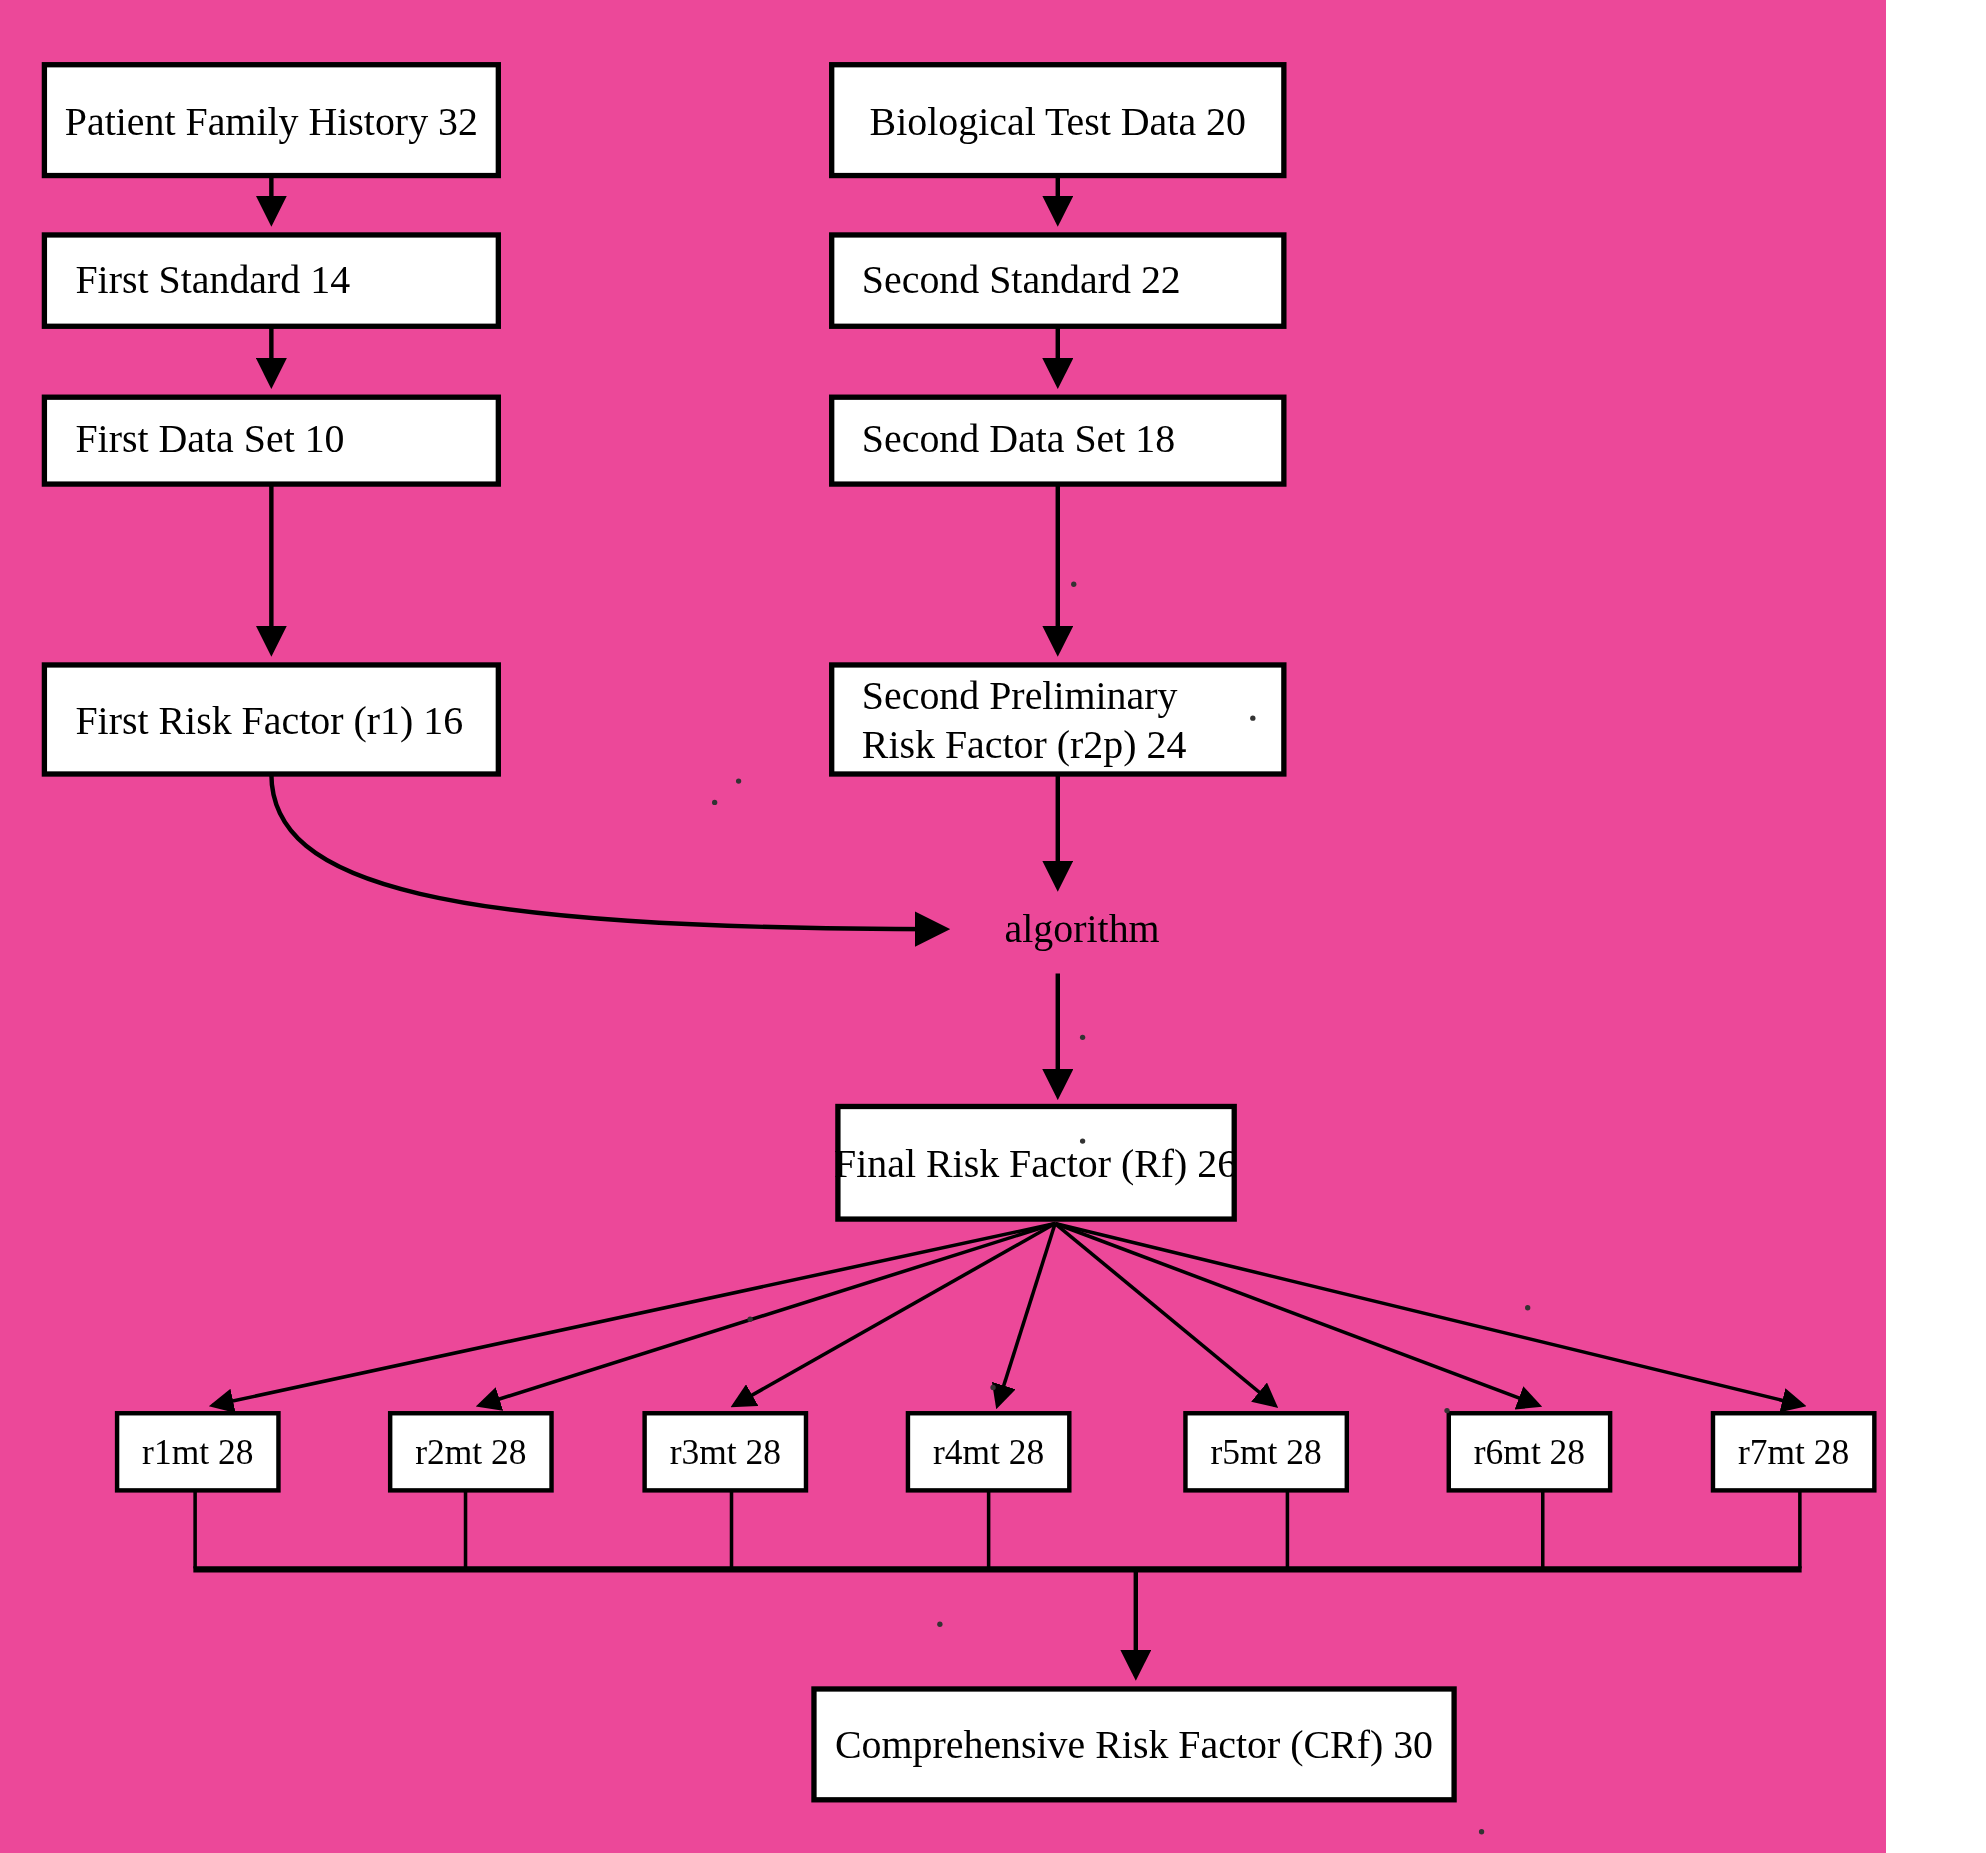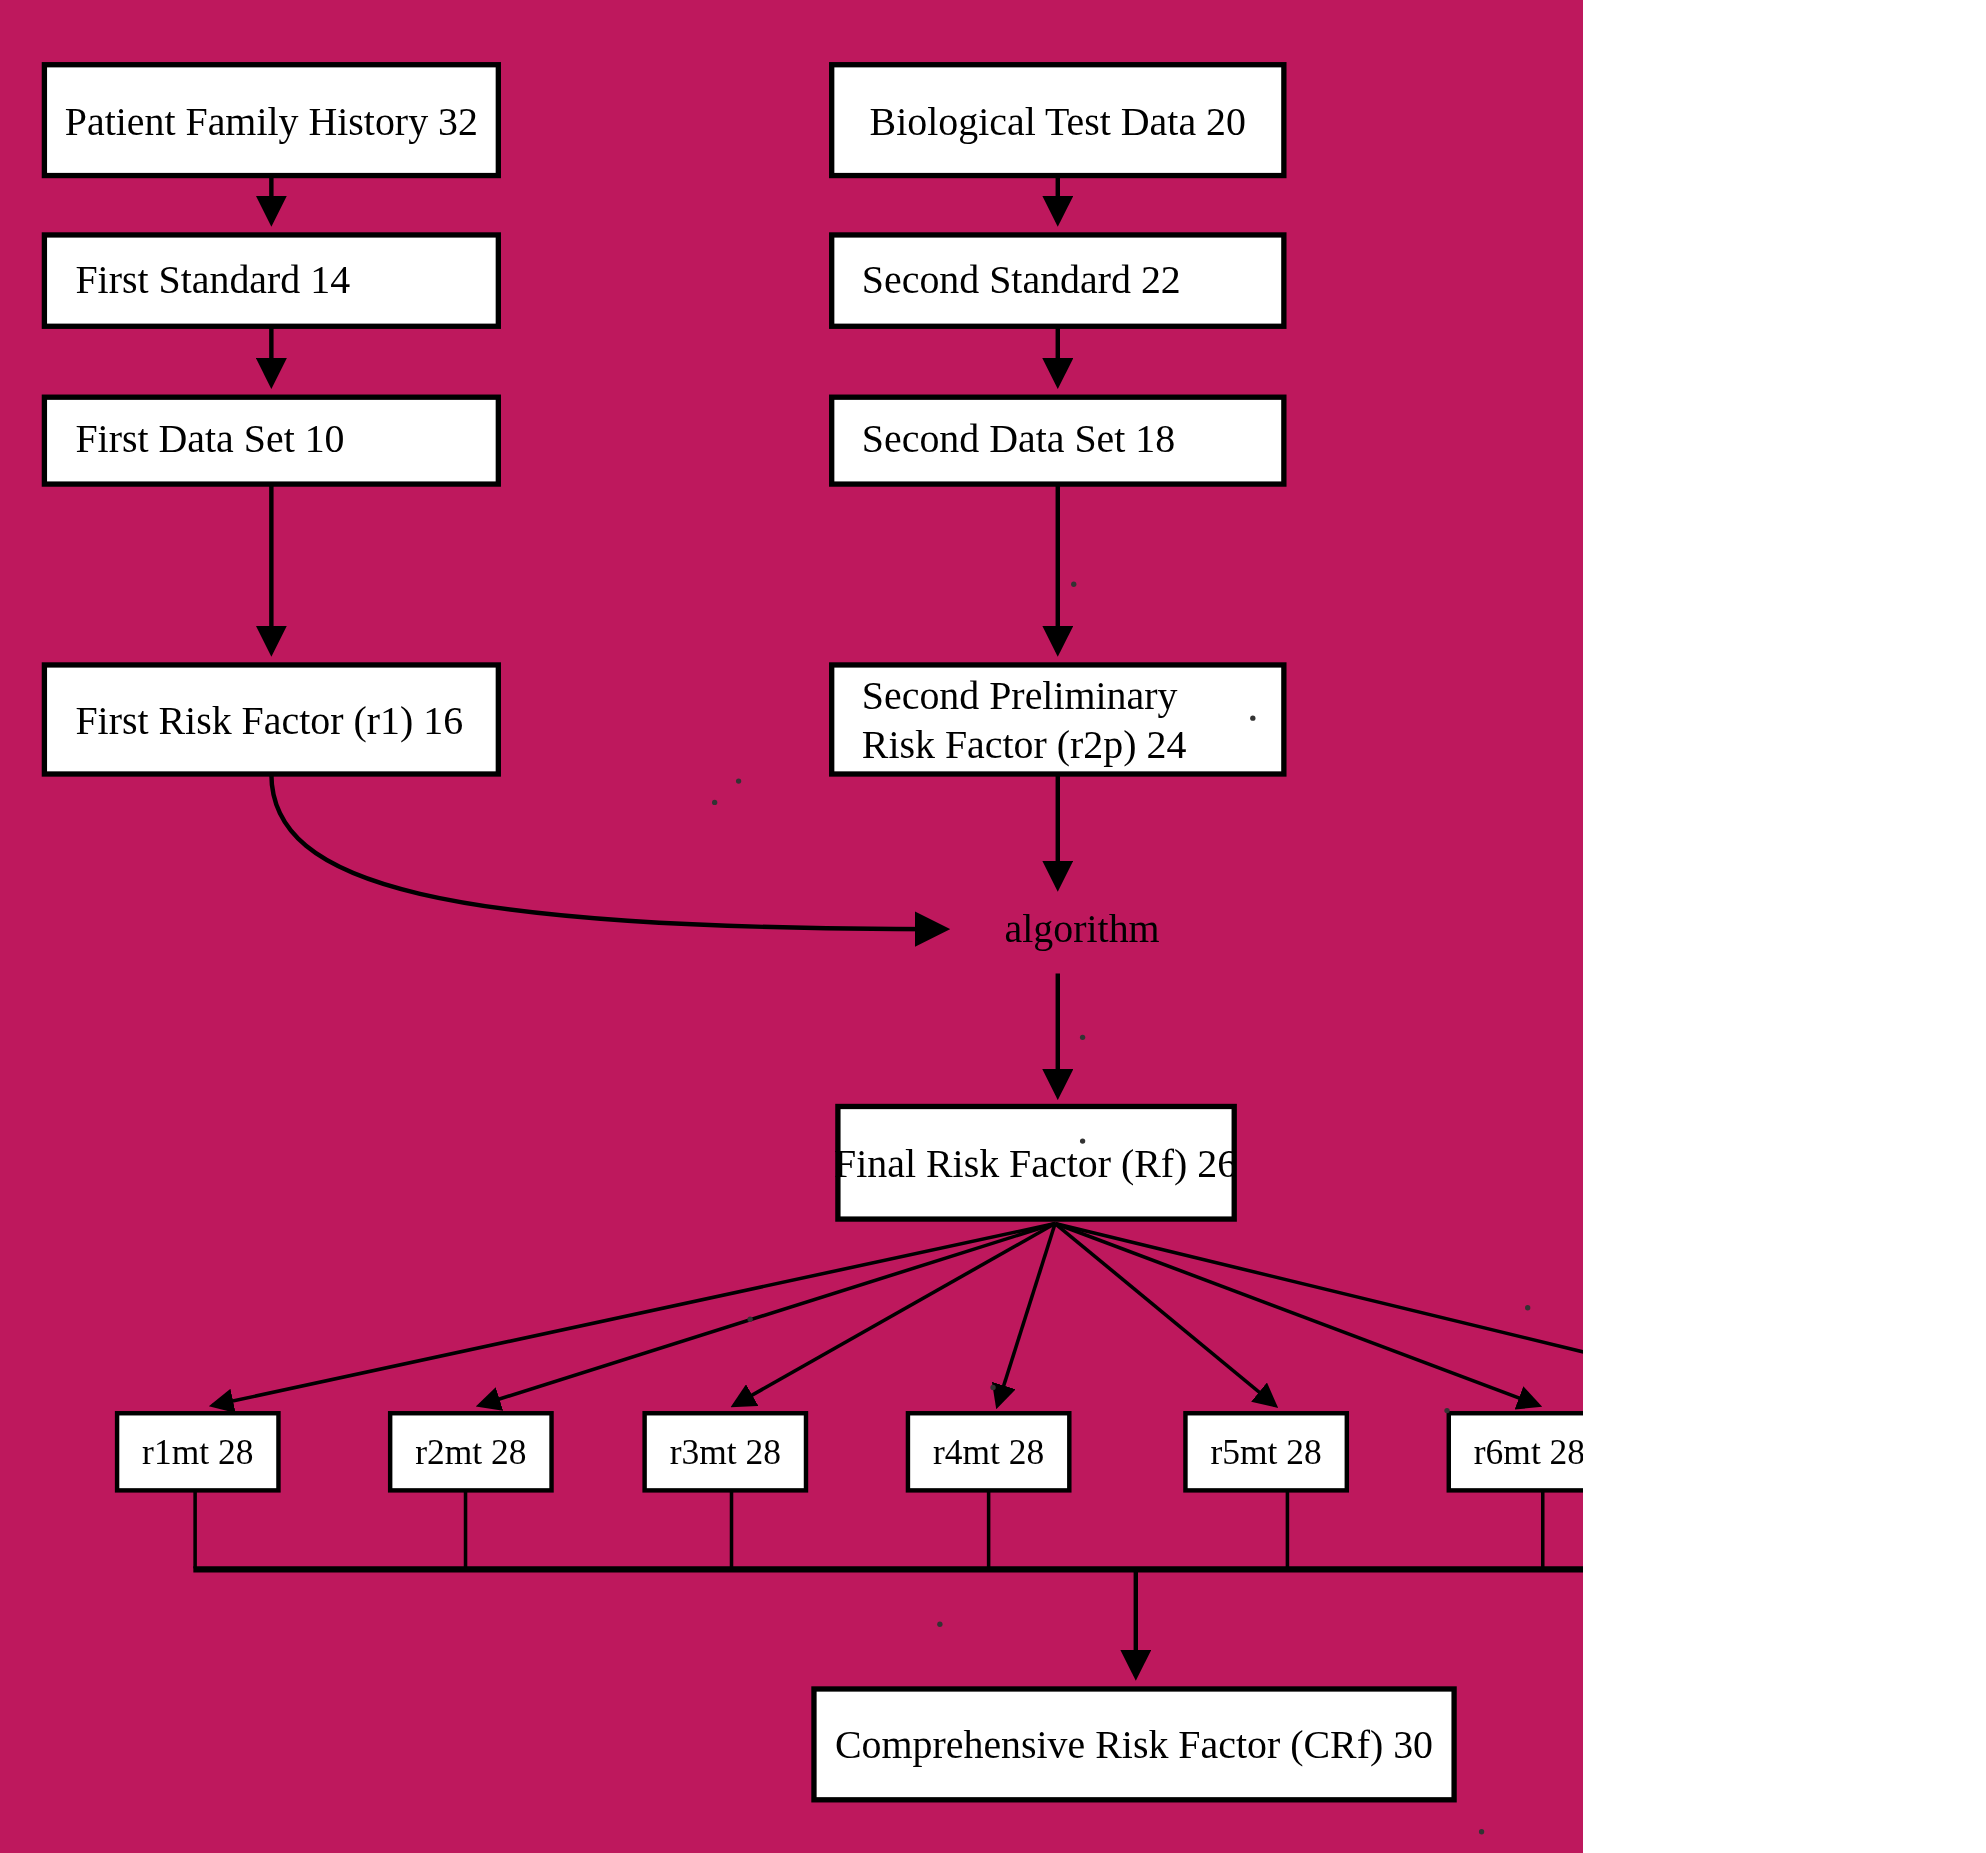--- a/index.html
+++ b/index.html
@@ -6,23 +6,23 @@
   html, body {
     margin: 0;
     padding: 0;
     background: #ffffff;
   }
   body {
     font-family: "Liberation Serif", "DejaVu Serif", serif;
   }
   #page {
     position: relative;
-    width: 1583px;
+    width: 1886px;
     height: 1853px;
-    background: #be185d;
+    background: #ec4899;
     overflow: hidden;
   }
   svg#diagram {
     position: absolute;
     left: 0;
     top: 0;
     width: 1987px;
     height: 1853px;
     display: block;
   }

